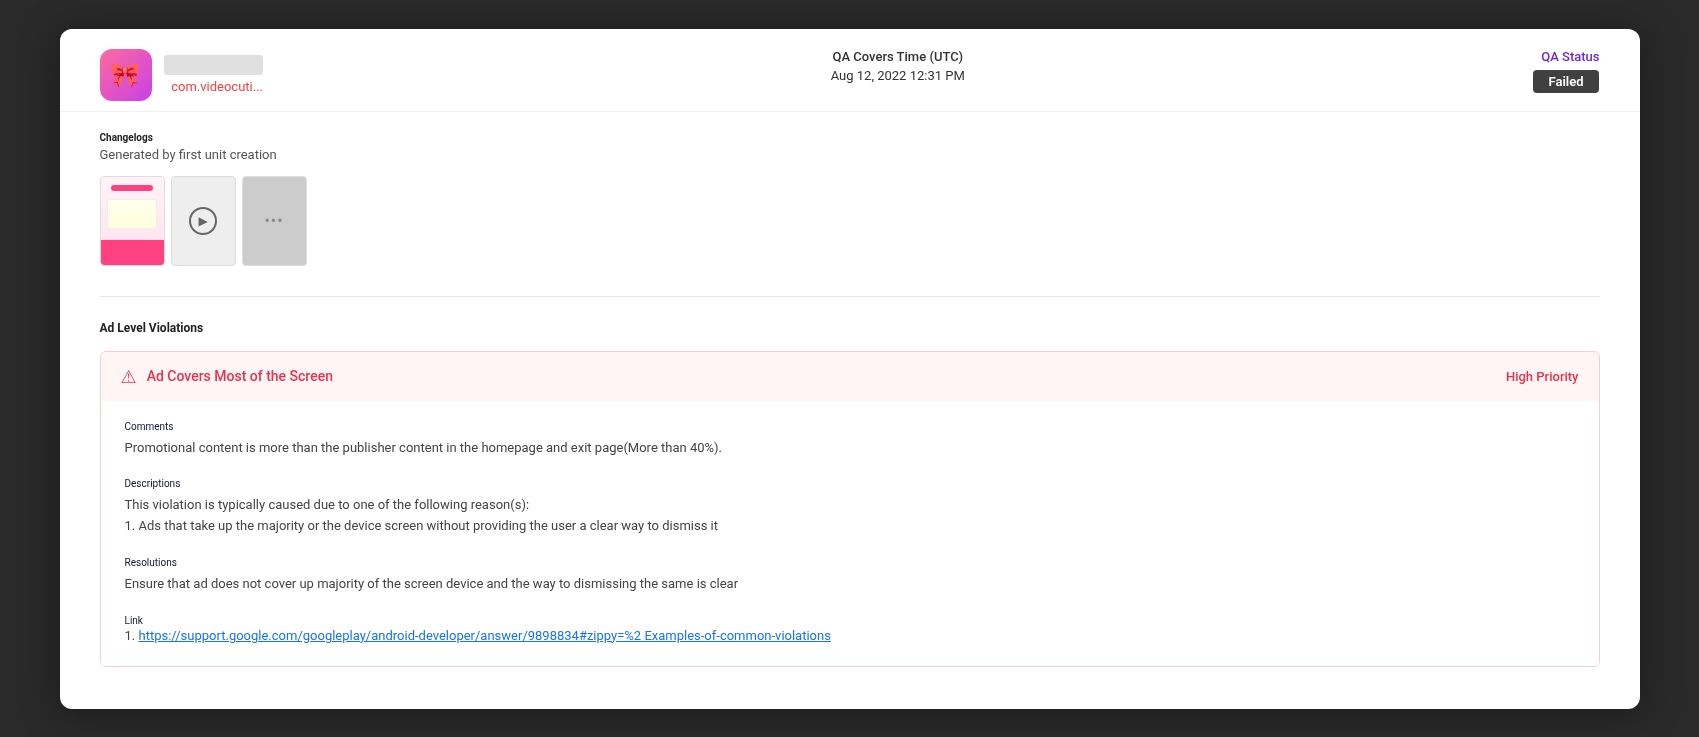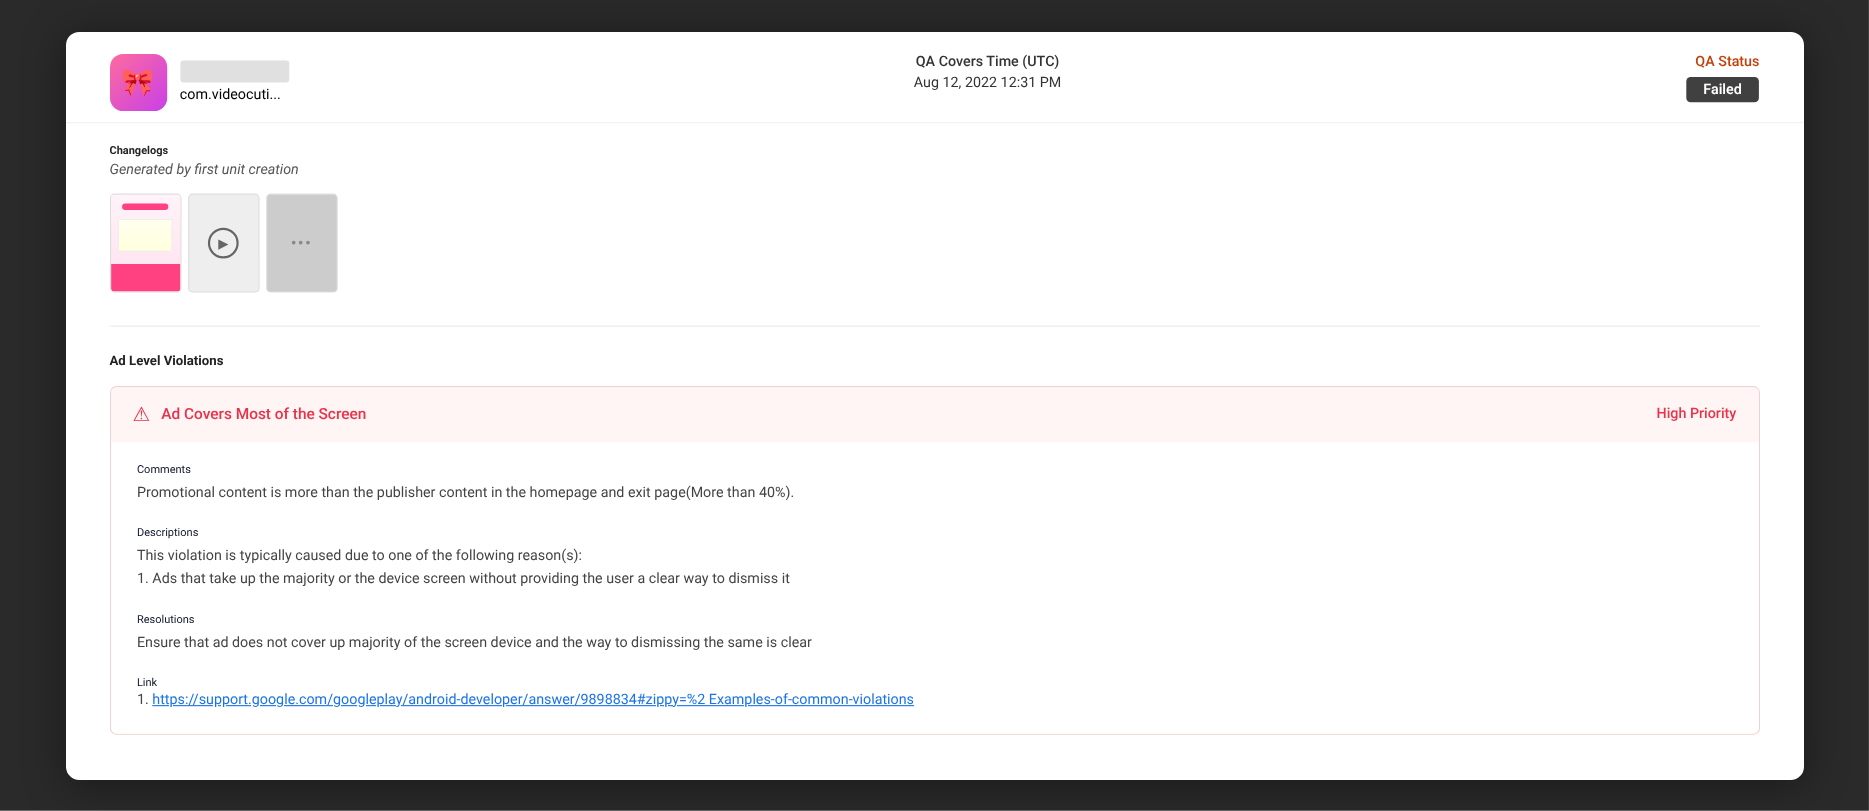--- a/index.html
+++ b/index.html
@@ -52,41 +52,42 @@
       font-size: 14px;
       font-weight: 600;
       color: #333;
       background: #e0e0e0;
       border-radius: 3px;
       padding: 2px 8px;
       margin-bottom: 4px;
     }
     .app-package {
       font-size: 13px;
-      color: #000000;
+      color: #ef4444;
+      text-align: right;
     }
     .qa-request-section {
       text-align: center;
     }
     .qa-label {
       font-size: 13px;
       color: #333;
       font-weight: 500;
       margin-bottom: 4px;
     }
     .qa-date {
       font-size: 13px;
       color: #333;
     }
     .qa-status-section {
       text-align: right;
     }
     .qa-status-label {
       font-size: 13px;
-      color: #c2410c;
+      color: #6d28d9;
       font-weight: 500;
       margin-bottom: 6px;
     }
     .status-badge {
       background: #404040;
       color: #fff;
       padding: 4px 16px;
       border-radius: 4px;
       font-size: 13px;
       font-weight: 600;
@@ -99,21 +100,20 @@
     .changelogs-title {
       font-size: 10px;
       font-weight: 700;
       color: #222;
       margin-bottom: 4px;
     }
     .changelogs-subtitle {
       font-size: 13px;
       color: #555;
       margin-bottom: 14px;
-      font-style: italic;
     }
     .media-row {
       display: flex;
       gap: 6px;
       align-items: center;
     }
     .media-thumb {
       width: 65px;
       height: 90px;
       border-radius: 4px;

